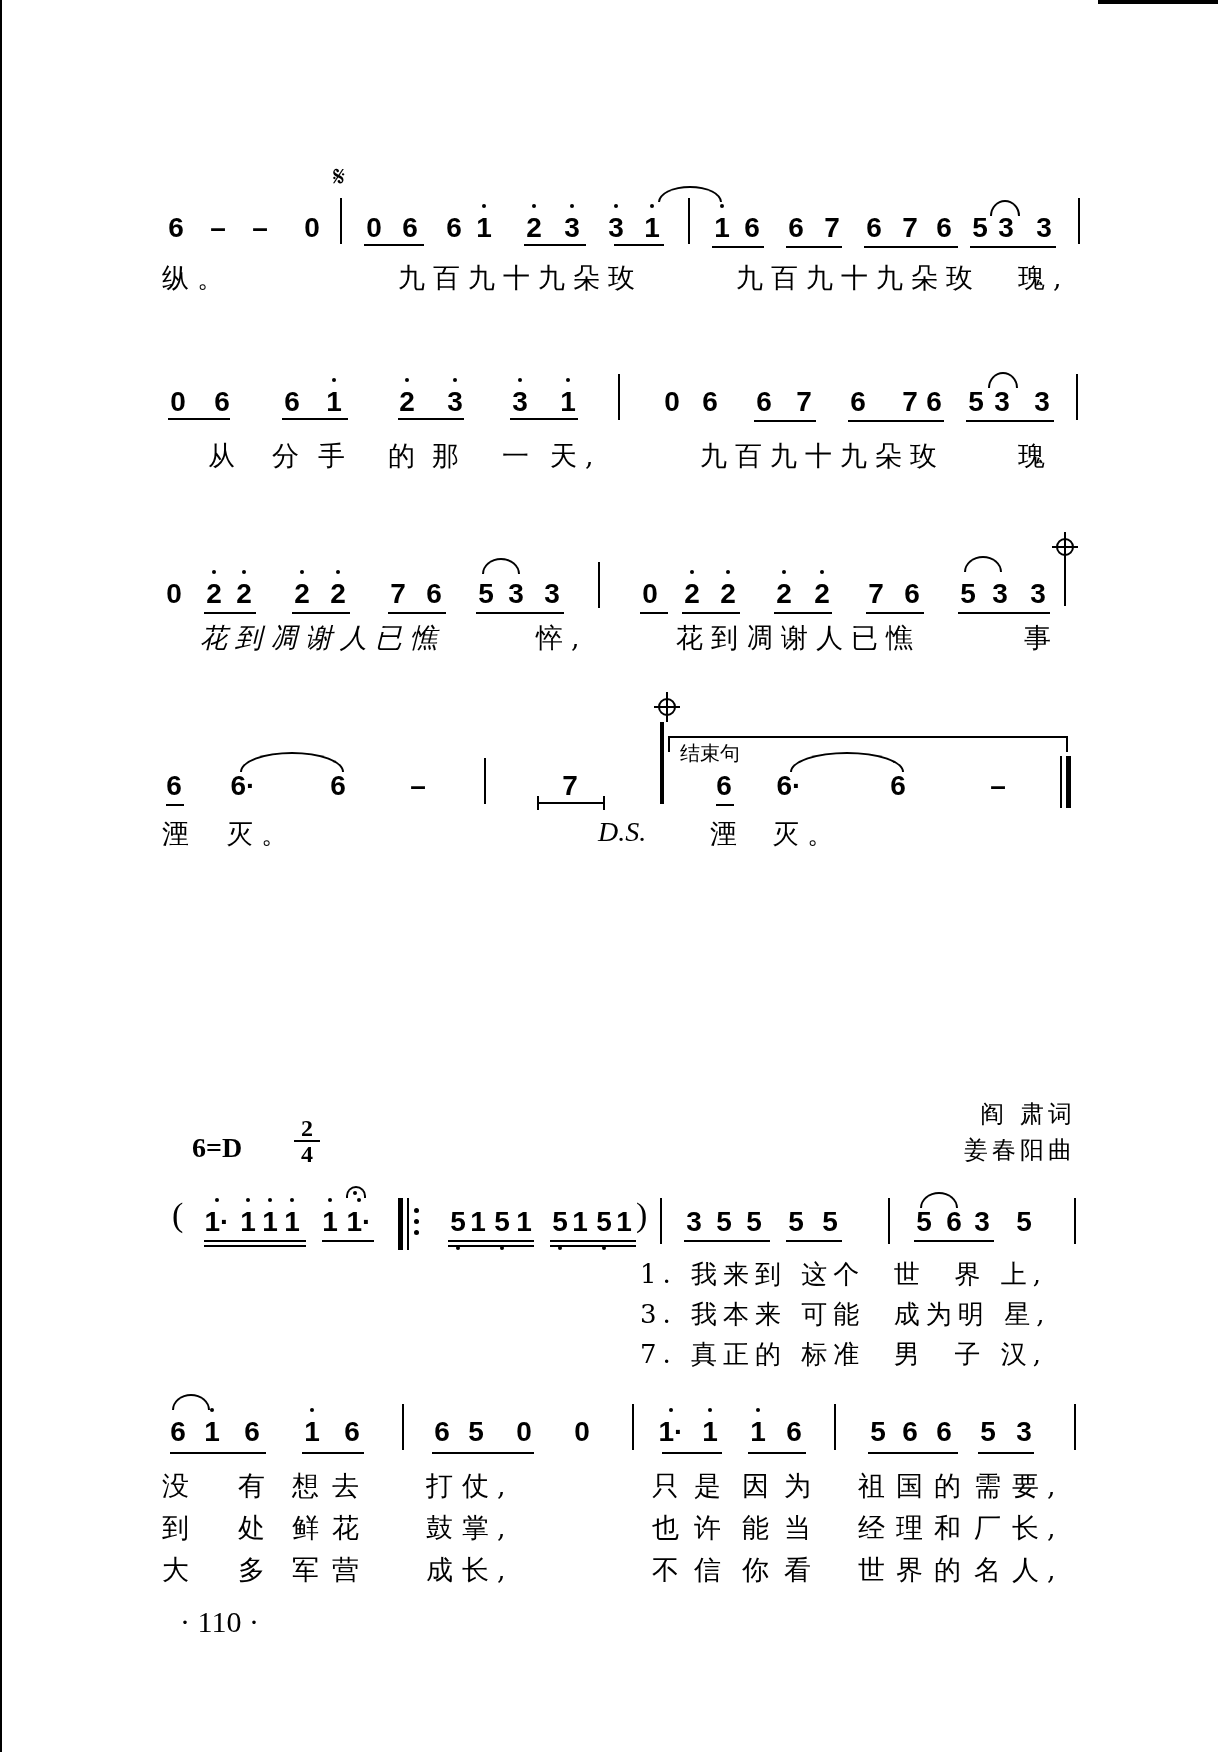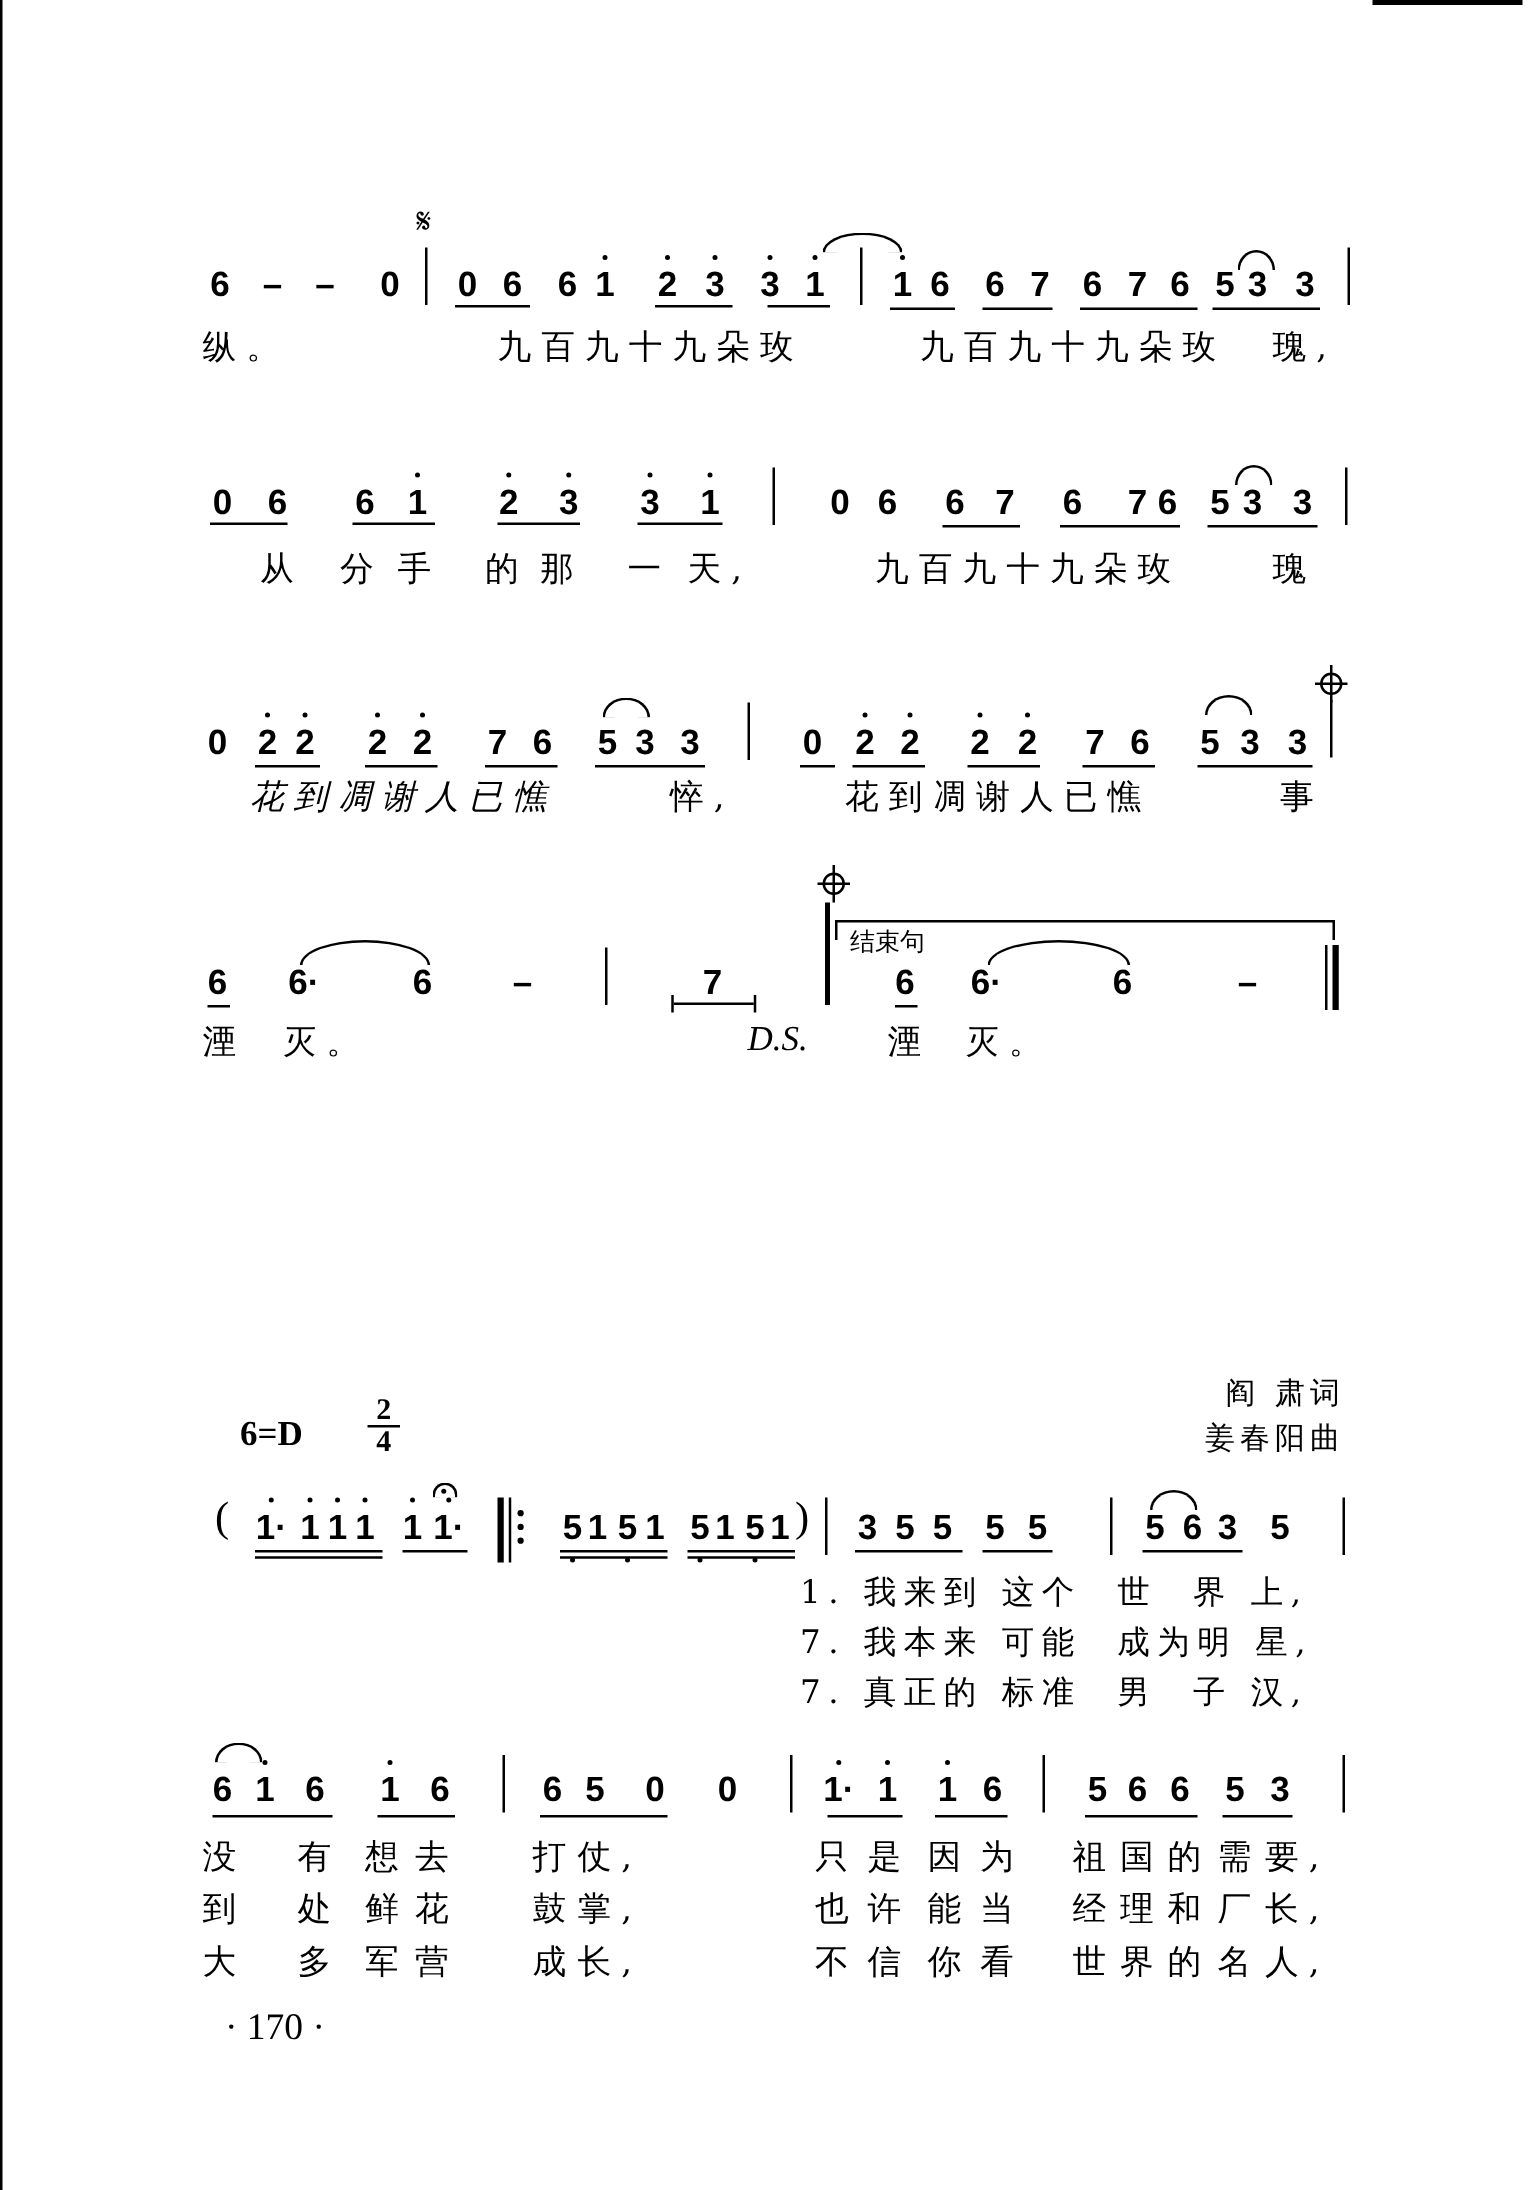--- a/index.html
+++ b/index.html
@@ -274,21 +274,21 @@
 
     <span class="tok" style="left:912px;top:1206px;">5</span>
     <span class="tok" style="left:942px;top:1206px;">6</span>
     <span class="tok" style="left:970px;top:1206px;">3</span>
     <span class="tok" style="left:1012px;top:1206px;">5</span>
     <div class="uline" style="left:914px;top:1240px;width:80px;"></div>
     <div class="arc" style="left:920px;top:1192px;width:34px;"></div>
     <div class="bar" style="left:1074px;top:1198px;"></div>
 
     <span class="lyric small" style="left:640px;top:1258px;">1. 我来到 这个  世  界 上,</span>
-    <span class="lyric small" style="left:640px;top:1298px;">7. 我本来 可能  成为明 星,</span>
+    <span class="lyric small" style="left:640px;top:1298px;">3. 我本来 可能  成为明 星,</span>
     <span class="lyric small" style="left:640px;top:1338px;">7. 真正的 标准  男  子 汉,</span>
   </div>
 
   <div>
     <div class="arc" style="left:172px;top:1394px;width:34px;"></div>
     <span class="tok" style="left:166px;top:1416px;">6</span>
     <span class="tok" style="left:200px;top:1416px;">1<i class="dot-hi"></i></span>
     <span class="tok" style="left:240px;top:1416px;">6</span>
     <span class="tok" style="left:300px;top:1416px;">1<i class="dot-hi"></i></span>
     <span class="tok" style="left:340px;top:1416px;">6</span>
@@ -366,14 +366,14 @@
     <span class="lyric" style="left:694px;top:1554px;">信</span>
     <span class="lyric" style="left:742px;top:1554px;">你</span>
     <span class="lyric" style="left:784px;top:1554px;">看</span>
     <span class="lyric" style="left:858px;top:1554px;">世</span>
     <span class="lyric" style="left:896px;top:1554px;">界</span>
     <span class="lyric" style="left:934px;top:1554px;">的</span>
     <span class="lyric" style="left:974px;top:1554px;">名</span>
     <span class="lyric" style="left:1012px;top:1554px;">人,</span>
   </div>
 
-  <div class="pagenum">· 170 ·</div>
+  <div class="pagenum">· 110 ·</div>
 </div>
 
 </body></html>

